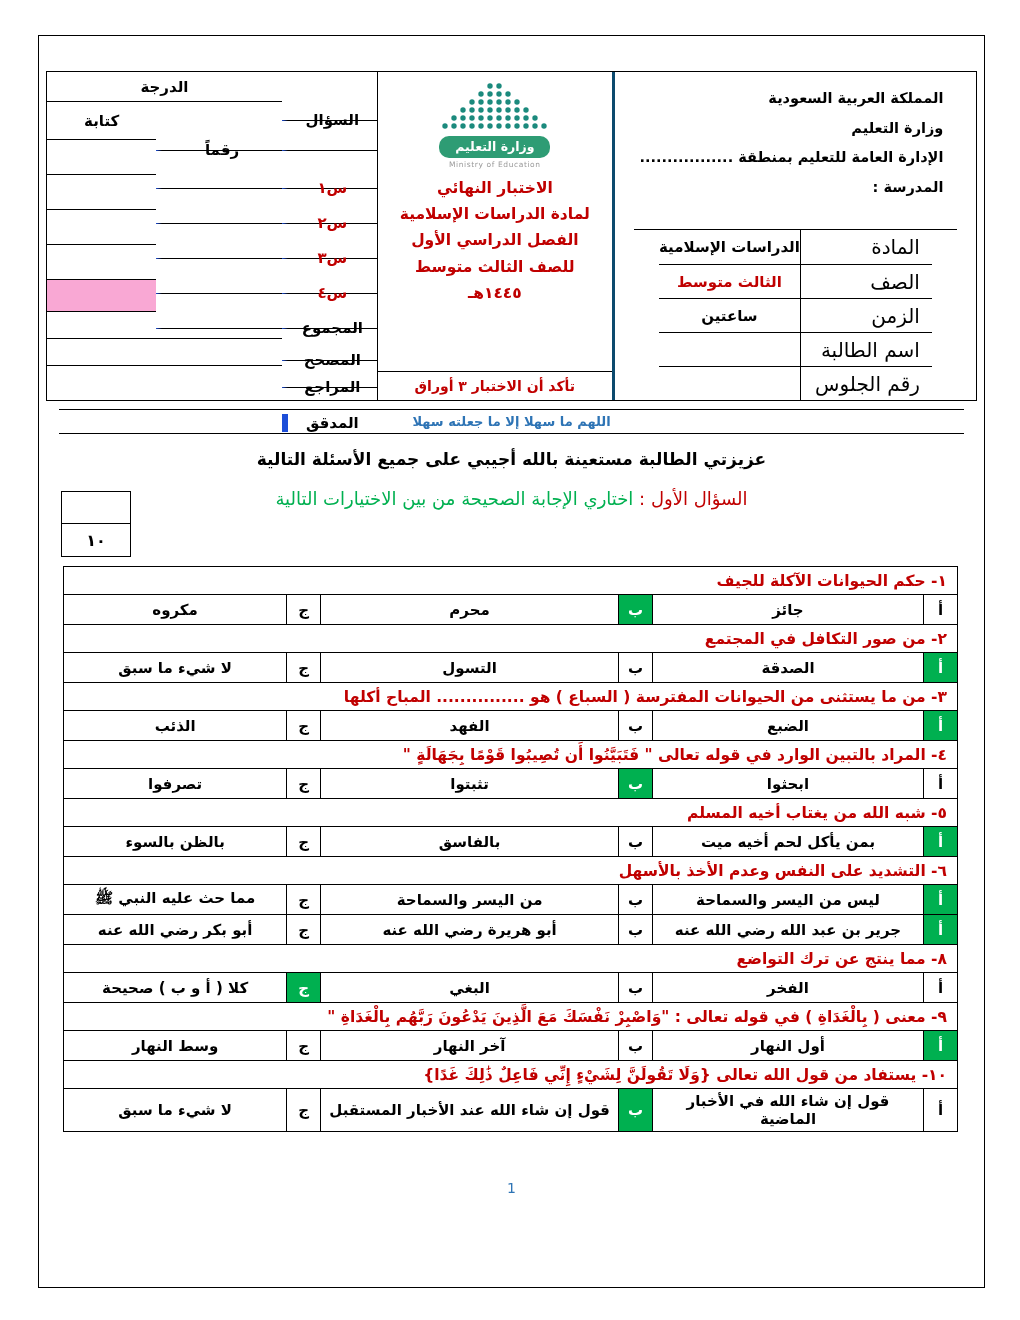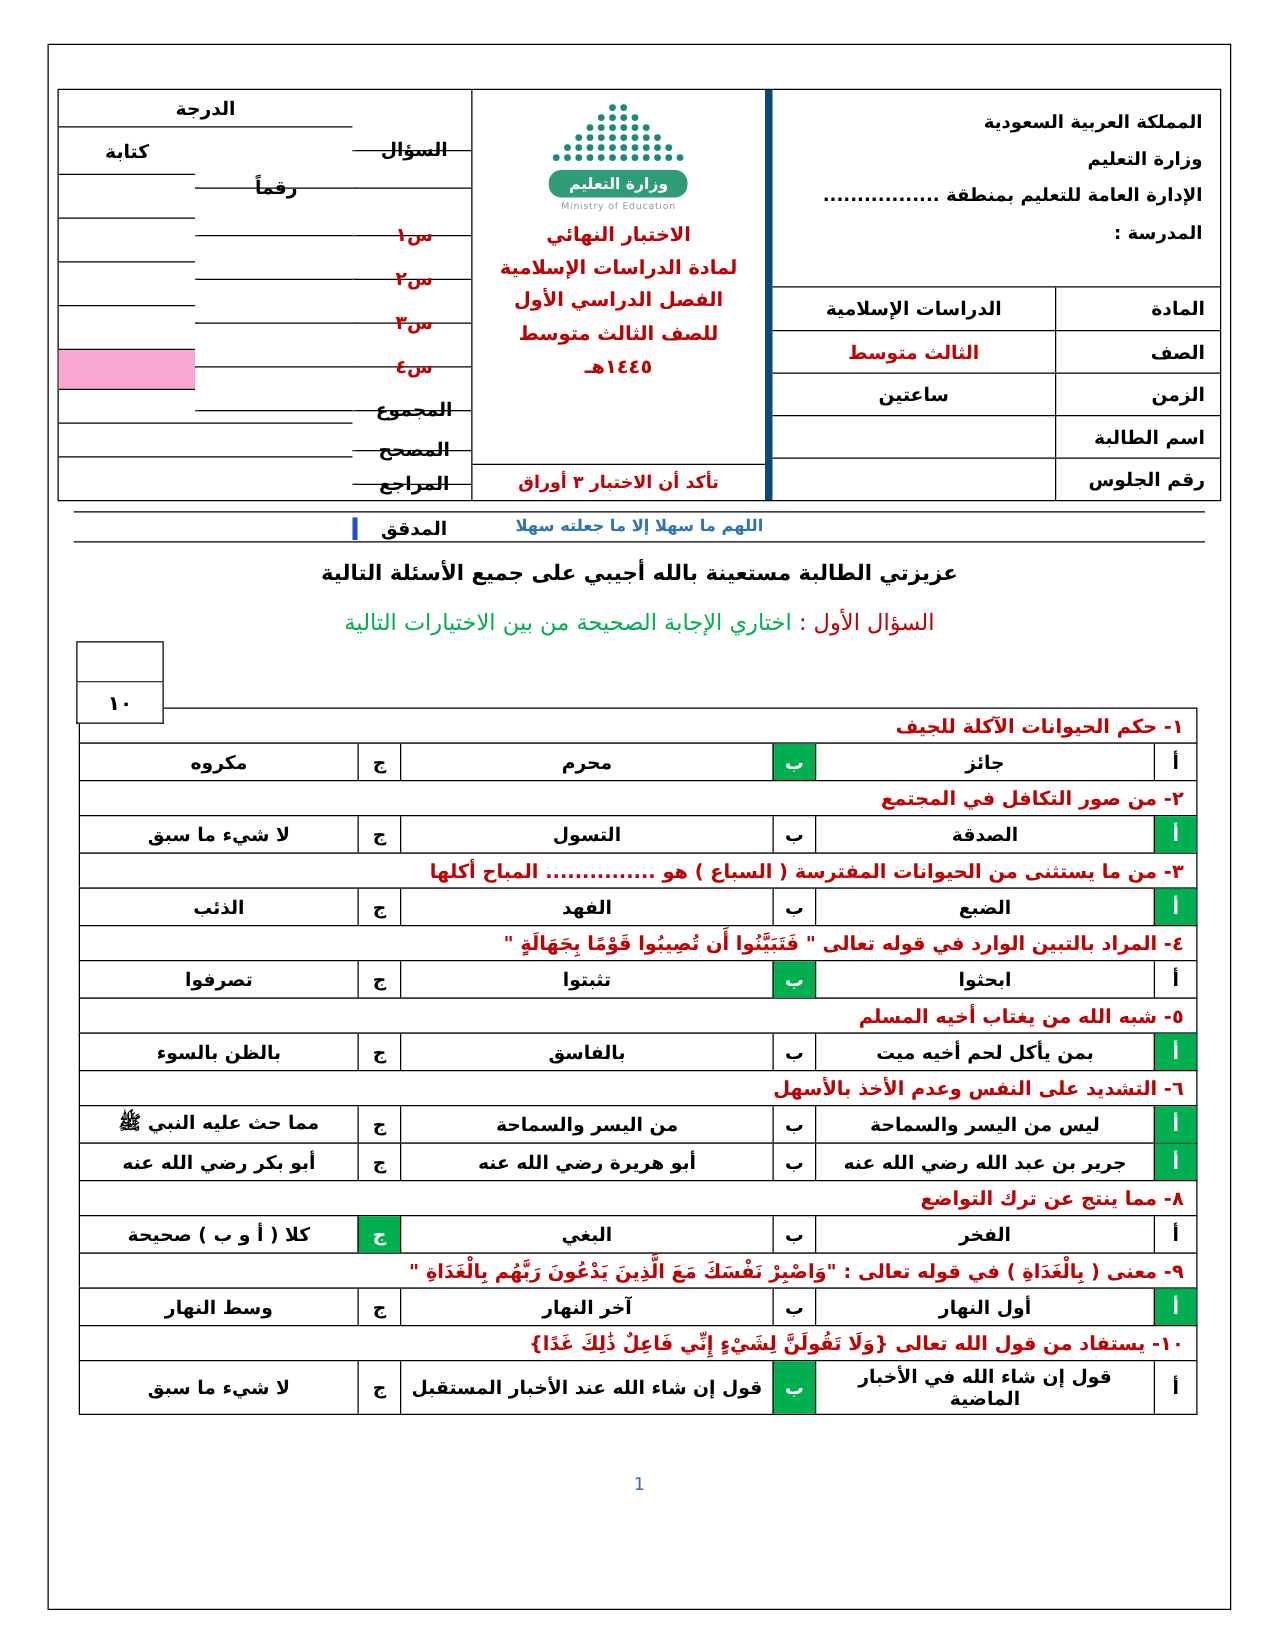--- a/index.html
+++ b/index.html
@@ -18,62 +18,62 @@
     border: 1.5px solid #000;
   }
 
   
   .header {
     margin: 35px 7px 0 7px;
     height: 330px;
     border: 1px solid #000;
     display: flex;
   }
-  .sec-a { flex: 0 0 39.2%; border-left: 6px solid #0c4a6e; display: flex; flex-direction: column; }
+  .sec-a { flex: 0 0 39.2%; border-left: 3px solid #0c4a6e; display: flex; flex-direction: column; align-items: center; }
   .sec-b { flex: 0 0 25.3%; border-left: 1px solid #000; display: flex; flex-direction: column; }
   .sec-c { flex: 0 0 35.5%; display: grid;
     grid-template-columns: 95px 1.15fr 1fr;
     grid-template-rows: 30px 38px 35px 35px 35px 35px 32px 27px 27px auto;
   }
 
   .ministry-block { height: 160px; border-bottom: 1px solid #000; padding: 12px 14px 0 6px;
     font-size: 14.5px; line-height: 2.05; font-weight: bold; text-align: right; }
   .info-row { display: flex; height: 34px; }
   .info-row + .info-row { border-top: 1px solid #000; }
   .info-label { width: 132px; border-left: 1px solid #000; display: flex; align-items: center;
-    padding-right: 12px; font-weight: bold; font-size: 15px; }
+    padding-right: 12px; font-weight: normal; font-size: 20px; }
   .info-value { flex: 1; display: flex; align-items: center; justify-content: center;
     font-size: 15px; font-weight: bold; }
   .info-value.red { color: var(--red); }
 
   .logo-area { padding-top: 8px; text-align: center; }
   .logo-pill { display: inline-block; background: #2e9c74; color: #fff; font-weight: bold;
     font-size: 12.5px; padding: 2px 16px; border-radius: 10px; line-height: 1.4; }
   .logo-en { font-size: 7.5px; color: #999; letter-spacing: .6px; margin-top: 2px; }
   .exam-lines { margin-top: 6px; text-align: center; color: var(--red); font-weight: bold;
     font-size: 15.5px; line-height: 1.7; }
   .note-row { margin-top: auto; border-top: 1px solid #000; height: 29px; display: flex;
     align-items: center; justify-content: center; color: var(--red); font-weight: bold; font-size: 14px; }
 
   .cell { display: flex; align-items: center; justify-content: center; font-size: 15px; }
   .cell.hdr { font-weight: bold; }
   .cell.red { color: var(--red); font-weight: bold; }
   .cell.grey { background: #f9a8d4; }
-  .bl { border-left: 4px solid #1d4ed8; margin-top: 48px; }
+  .bl { border-left: 6px solid #1d4ed8; margin-top: 48px; }
   .bb { border-bottom: 1px solid #000; }
 
   
   .blessing { margin: 8px 20px 0 20px; border-top: 1.5px solid #000; border-bottom: 1.5px solid #000;
     text-align: center; padding: 4px 0; color: var(--blue); font-weight: bold; font-size: 13px; }
   .instruction { margin-top: 15px; text-align: center; font-weight: bold; font-size: 17px; }
   .section-title { margin-top: 19px; text-align: center; font-weight: normal; font-size: 18px; }
   .t-red { color: var(--red); }
   .t-green { color: var(--green); }
 
-  .score { position: absolute; left: 22px; top: 477px; width: 70px; }
+  .score { position: absolute; left: 22px; top: 455px; width: 70px; }
   .score .box { height: 33px; border: 1.5px solid #000; background: #fff; }
   .score .box.val { border-top: none; display: flex; align-items: center; justify-content: center;
     font-weight: bold; font-size: 16px; }
 
   
   .questions { margin: 58px 26px 0 24px; }
   .q-text { border: 1px solid #000; padding: 5px 10px 4px 6px; color: var(--red); font-weight: bold;
     font-size: 15.5px; margin-top: -1px; text-align: right; background: #fff; }
   .q-answers { display: grid; grid-template-columns: 34px 1.22fr 34px 1.34fr 34px 1fr;
     border: 1px solid #000; margin-top: -1px; min-height: 31px; background: #fff; }

